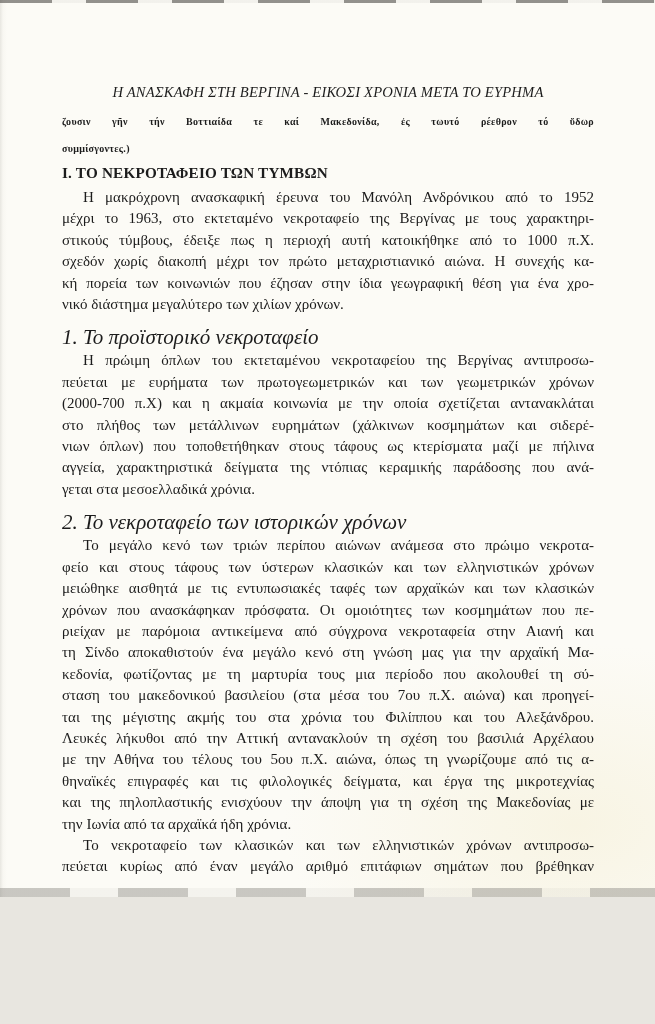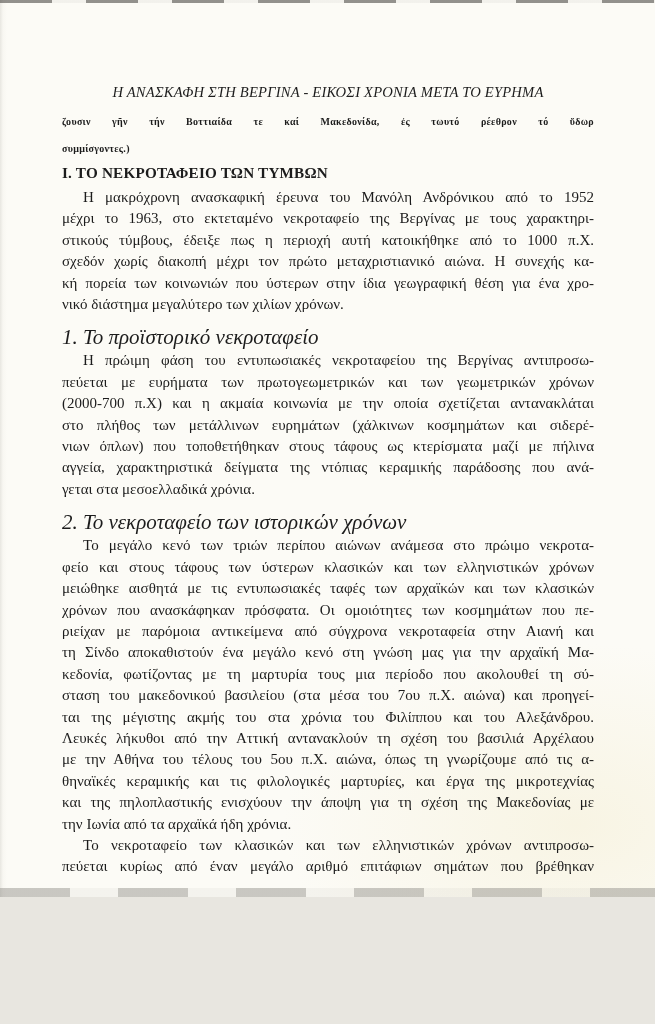--- a/index.html
+++ b/index.html
@@ -96,28 +96,28 @@
       <div class="line">συμμίσγοντες.)</div>
     </div>
 
   <div class="section-heading">Ι. ΤΟ ΝΕΚΡΟΤΑΦΕΙΟ ΤΩΝ ΤΥΜΒΩΝ</div>
 
   <div class="para indent">
       <div class="line">Η μακρόχρονη ανασκαφική έρευνα του Μανόλη Ανδρόνικου από το 1952</div>
       <div class="line">μέχρι το 1963, στο εκτεταμένο νεκροταφείο της Βεργίνας με τους χαρακτηρι-</div>
       <div class="line">στικούς τύμβους, έδειξε πως η περιοχή αυτή κατοικήθηκε από το 1000 π.Χ.</div>
       <div class="line">σχεδόν χωρίς διακοπή μέχρι τον πρώτο μεταχριστιανικό αιώνα. Η συνεχής κα-</div>
-      <div class="line">κή πορεία των κοινωνιών που ύστερων στην ίδια γεωγραφική θέση για ένα χρο-</div>
+      <div class="line">κή πορεία των κοινωνιών που έζησαν στην ίδια γεωγραφική θέση για ένα χρο-</div>
       <div class="line">νικό διάστημα μεγαλύτερο των χιλίων χρόνων.</div>
     </div>
 
   <div class="subheading">1. Το προϊστορικό νεκροταφείο</div>
 
   <div class="para indent">
-      <div class="line">Η πρώιμη φάση του εντυπωσιακές νεκροταφείου της Βεργίνας αντιπροσω-</div>
+      <div class="line">Η πρώιμη όπλων του εκτεταμένου νεκροταφείου της Βεργίνας αντιπροσω-</div>
       <div class="line">πεύεται με ευρήματα των πρωτογεωμετρικών και των γεωμετρικών χρόνων</div>
       <div class="line">(2000-700 π.Χ) και η ακμαία κοινωνία με την οποία σχετίζεται αντανακλάται</div>
       <div class="line">στο πλήθος των μετάλλινων ευρημάτων (χάλκινων κοσμημάτων και σιδερέ-</div>
       <div class="line">νιων όπλων) που τοποθετήθηκαν στους τάφους ως κτερίσματα μαζί με πήλινα</div>
       <div class="line">αγγεία, χαρακτηριστικά δείγματα της ντόπιας κεραμικής παράδοσης που ανά-</div>
       <div class="line">γεται στα μεσοελλαδικά χρόνια.</div>
     </div>
 
   <div class="subheading">2. Το νεκροταφείο των ιστορικών χρόνων</div>
 
@@ -126,21 +126,21 @@
       <div class="line">φείο και στους τάφους των ύστερων κλασικών και των ελληνιστικών χρόνων</div>
       <div class="line">μειώθηκε αισθητά με τις εντυπωσιακές ταφές των αρχαϊκών και των κλασικών</div>
       <div class="line">χρόνων που ανασκάφηκαν πρόσφατα. Οι ομοιότητες των κοσμημάτων που πε-</div>
       <div class="line">ριείχαν με παρόμοια αντικείμενα από σύγχρονα νεκροταφεία στην Αιανή και</div>
       <div class="line">τη Σίνδο αποκαθιστούν ένα μεγάλο κενό στη γνώση μας για την αρχαϊκή Μα-</div>
       <div class="line">κεδονία, φωτίζοντας με τη μαρτυρία τους μια περίοδο που ακολουθεί τη σύ-</div>
       <div class="line">σταση του μακεδονικού βασιλείου (στα μέσα του 7ου π.Χ. αιώνα) και προηγεί-</div>
       <div class="line">ται της μέγιστης ακμής του στα χρόνια του Φιλίππου και του Αλεξάνδρου.</div>
       <div class="line">Λευκές λήκυθοι από την Αττική αντανακλούν τη σχέση του βασιλιά Αρχέλαου</div>
       <div class="line">με την Αθήνα του τέλους του 5ου π.Χ. αιώνα, όπως τη γνωρίζουμε από τις α-</div>
-      <div class="line">θηναϊκές κεραμικής και τις φιλολογικές μαρτυρίες, και έργα της μικροτεχνίας</div>
+      <div class="line">θηναϊκές επιγραφές και τις φιλολογικές δείγματα, και έργα της μικροτεχνίας</div>
       <div class="line">και της πηλοπλαστικής ενισχύουν την άποψη για τη σχέση της Μακεδονίας με</div>
       <div class="line">την Ιωνία από τα αρχαϊκά ήδη χρόνια.</div>
     </div>
 
   <div class="para indent continues">
       <div class="line">Το νεκροταφείο των κλασικών και των ελληνιστικών χρόνων αντιπροσω-</div>
       <div class="line">πεύεται κυρίως από έναν μεγάλο αριθμό επιτάφιων σημάτων που βρέθηκαν</div>
     </div>
 
   <div class="page-number">409</div>

